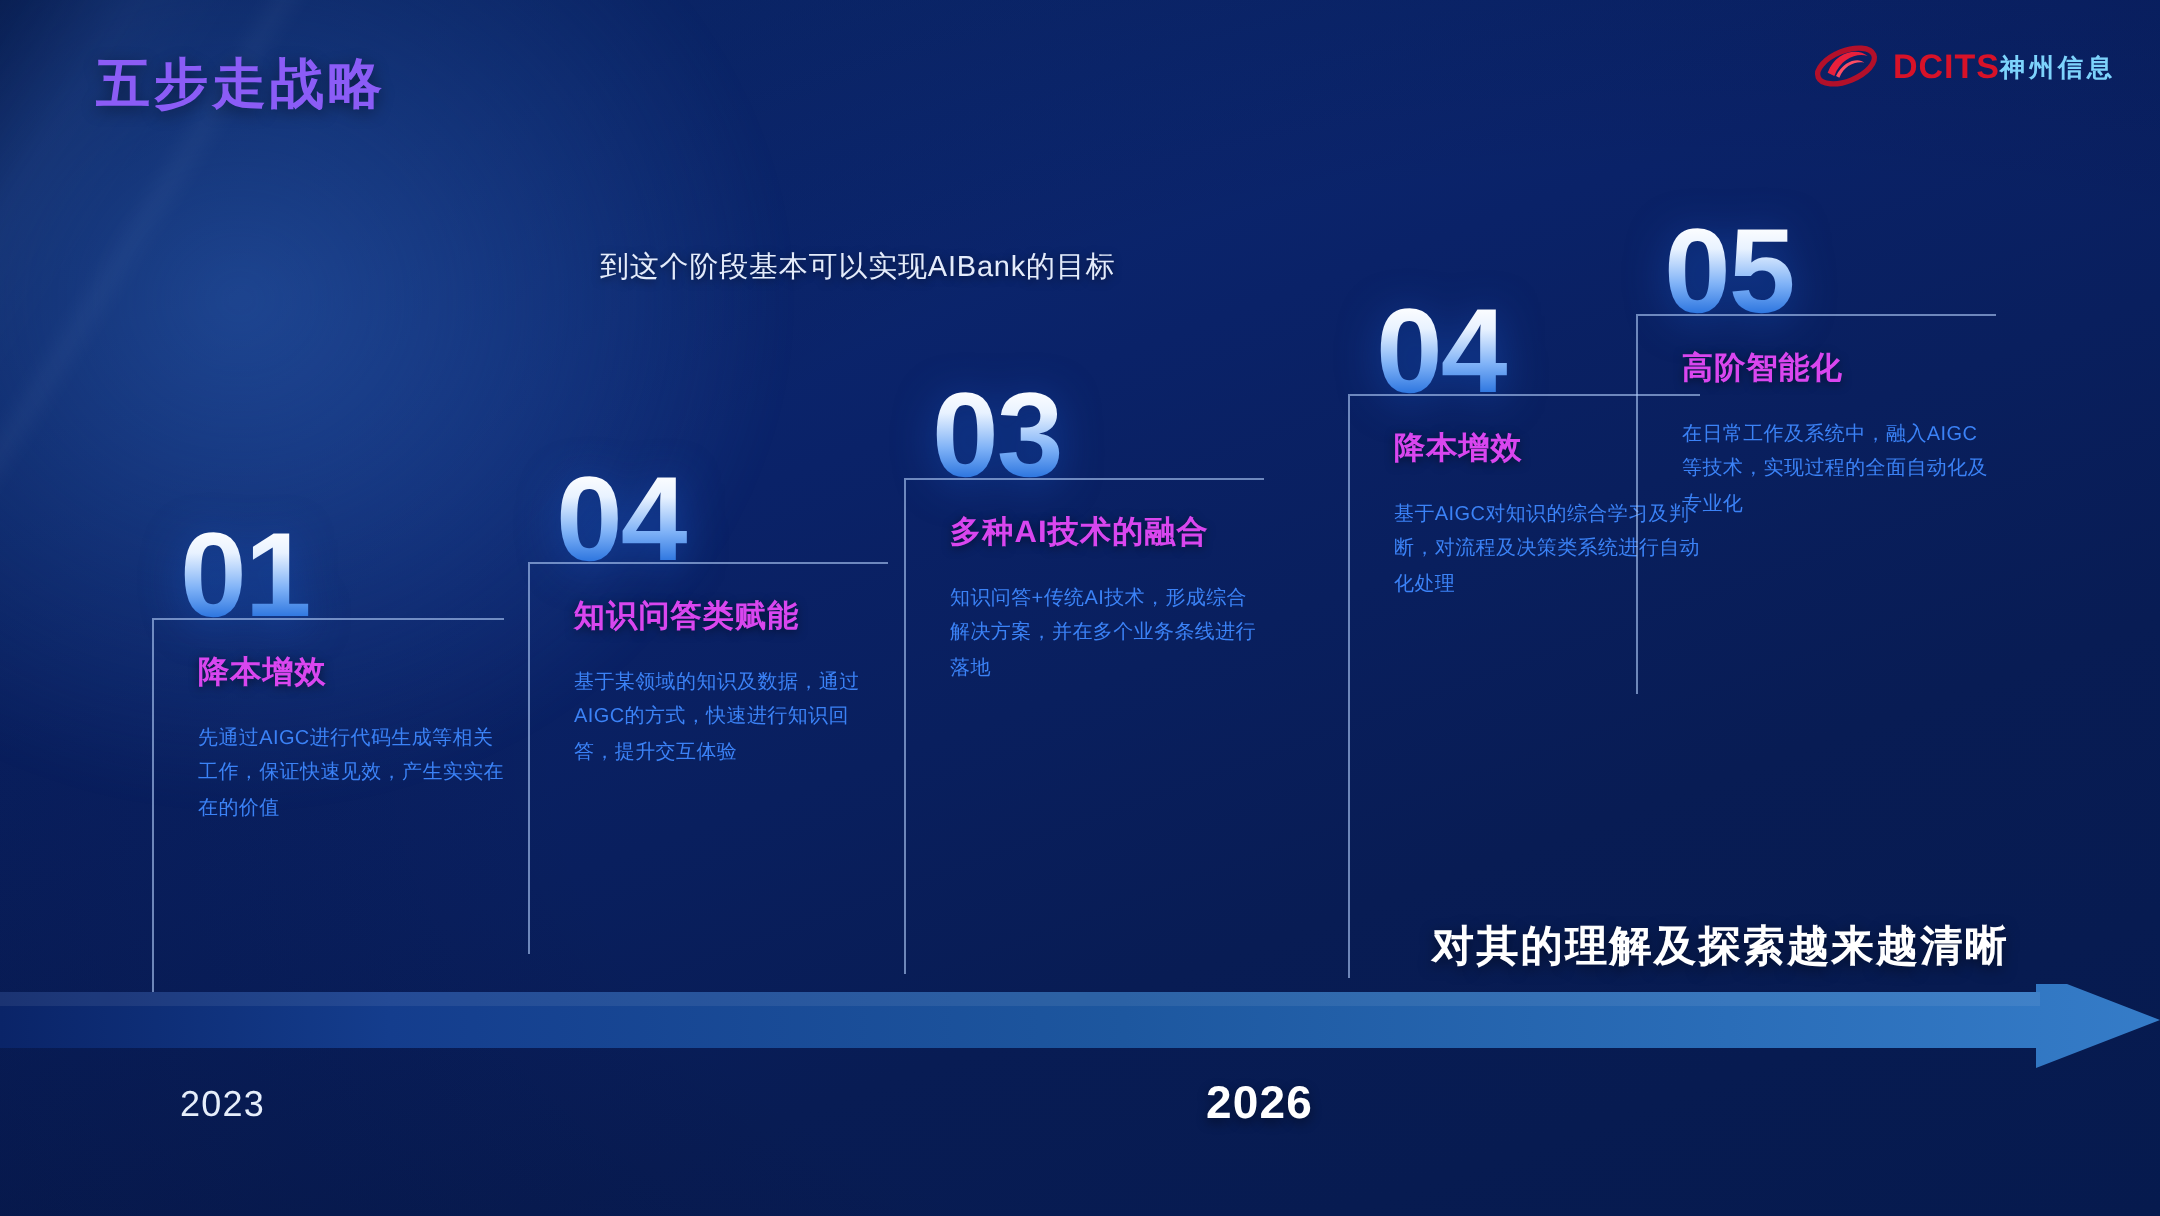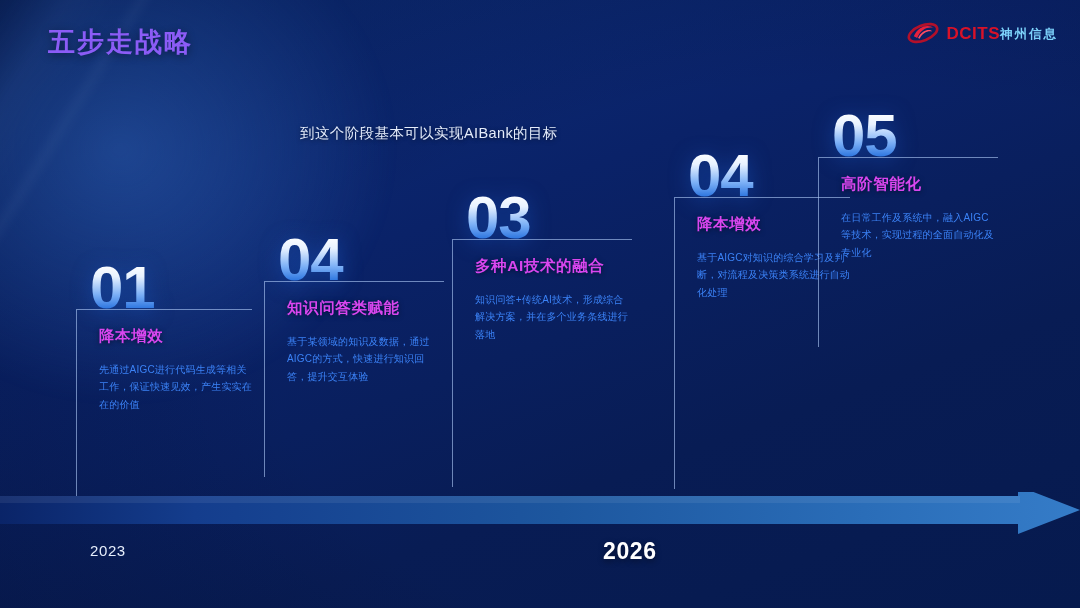--- a/index.html
+++ b/index.html
@@ -115,21 +115,21 @@
     font-size:21px; font-weight:bold; color:#ffffff; letter-spacing:1.2px;
     text-shadow:0 2px 7px rgba(0,0,0,.5);
   }
 
   
   .arrow-wrap{ position:absolute; left:0; top:492px; width:1080px; height:42px; }
 
   
   .year-start{
     position:absolute; left:90px; top:542px;
-    font-size:15px; color:#e6eefb; letter-spacing:.6px;text-align:center;
+    font-size:18px; color:#e6eefb; letter-spacing:.6px;text-align:center;
   }
   .year-end{
     position:absolute; left:603px; top:538px;
     font-size:23px; font-weight:bold; color:#ffffff; letter-spacing:.6px;
     text-shadow:0 2px 6px rgba(0,0,0,.45);
   }
 </style>
 </head>
 <body>
 
@@ -197,20 +197,21 @@
   </div>
 
   <div class="step" id="step-5">
     <div class="step-num">05</div>
     <div class="step-body">
       <div class="step-title">高阶智能化</div>
       <div class="step-desc">在日常工作及系统中，融入AIGC等技术，实现过程的全面自动化及专业化</div>
     </div>
   </div>
 
+  <div class="tagline">对其的理解及探索越来越清晰</div>
 
   <div class="arrow-wrap">
     <svg width="1080" height="42" viewBox="0 0 1080 42">
       <defs>
         <linearGradient id="arrGrad" x1="0" y1="0" x2="1" y2="0">
           <stop offset="0%" stop-color="#0a2468"></stop>
           <stop offset="18%" stop-color="#143d8d"></stop>
           <stop offset="52%" stop-color="#1d579f"></stop>
           <stop offset="80%" stop-color="#2a6db8"></stop>
           <stop offset="100%" stop-color="#357cc8"></stop>

